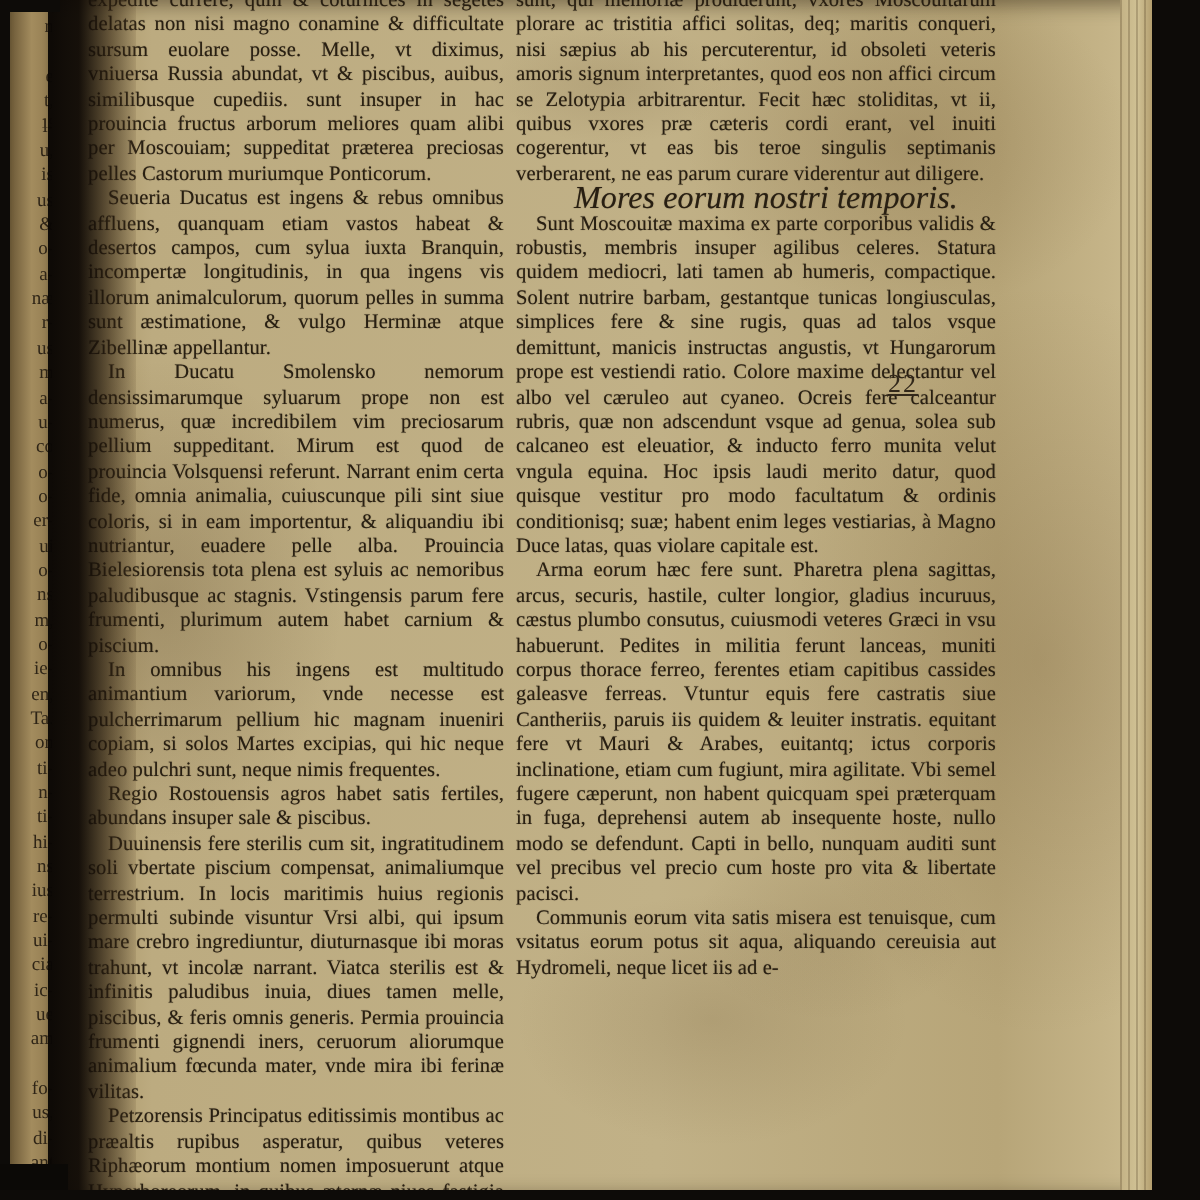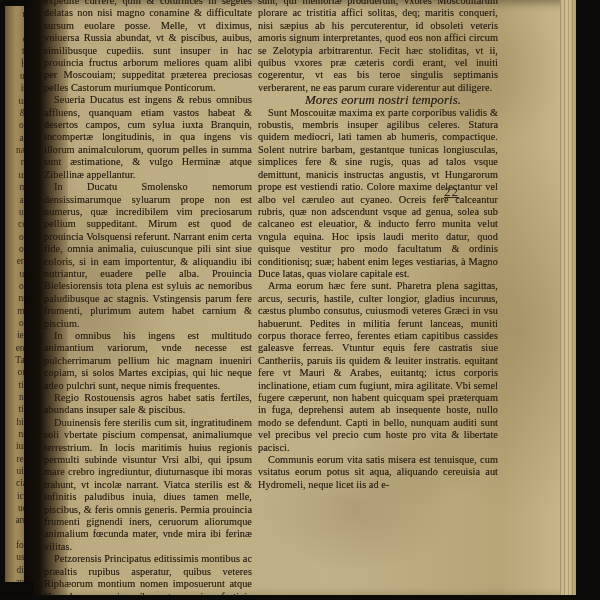--- a/index.html
+++ b/index.html
@@ -61,21 +61,21 @@
     text-align:justify;
     text-shadow:0 0 .5px rgba(40,30,16,.55);
     letter-spacing:.05px;
   }
   .col-left{left:44px;width:208px;}
   .col-right{left:258px;width:240px;}
   .col p{margin:0;text-indent:10px;}
   .col p.cont{text-indent:0;}
   .section-heading{
     font-style:italic;text-align:center;text-indent:0;
-    margin:3px 0 2px;font-size:13px;
+    margin:3px 0 2px;font-size:16px;
   }
   .note-22{
     position:absolute;left:444px;top:184px;z-index:2;
     font-size:13px;color:#32281a;letter-spacing:1px;text-decoration:underline;
   }
   
   .corner-tl{position:absolute;left:0;top:0;width:30px;height:6px;background:#0d0b08;z-index:4;}
   .edge-left{position:absolute;left:0;top:0;width:5px;height:600px;background:#0d0b08;z-index:4;}
   .bar-bottom{position:absolute;left:0;bottom:0;width:600px;height:5px;background:#0d0b08;z-index:5;}
   .corner-bl{position:absolute;left:0;bottom:0;width:34px;height:18px;background:#0b0906;z-index:5;}

